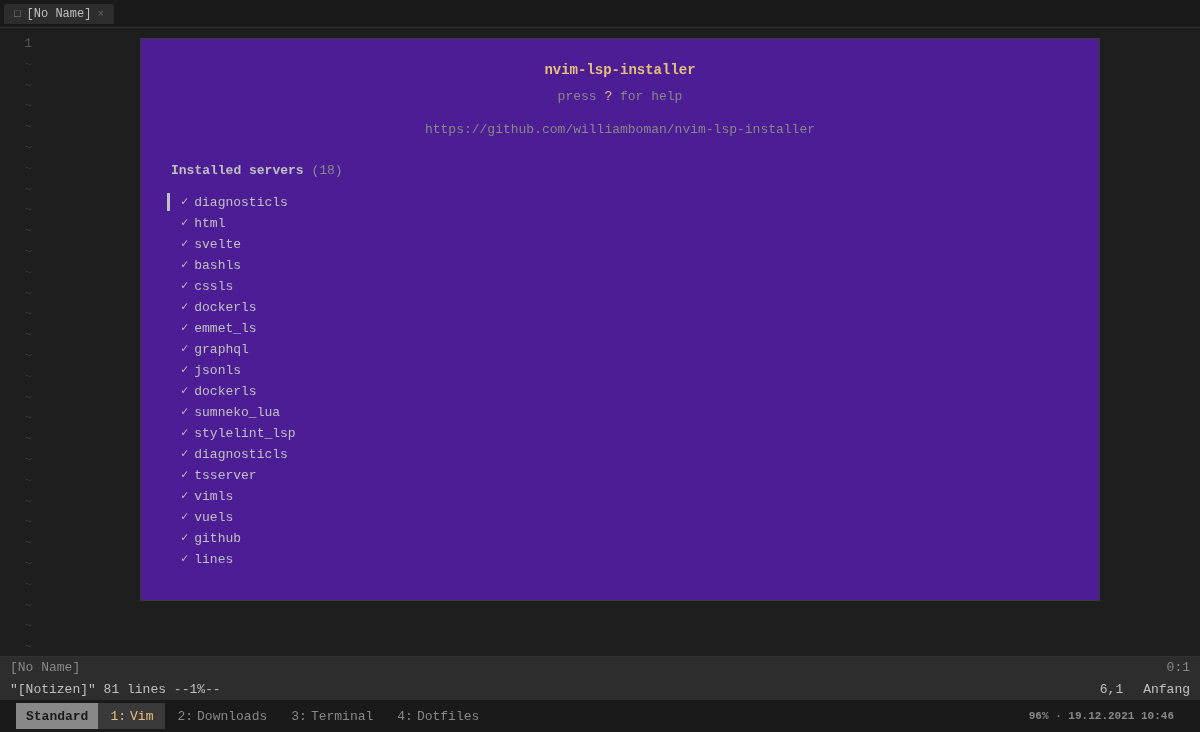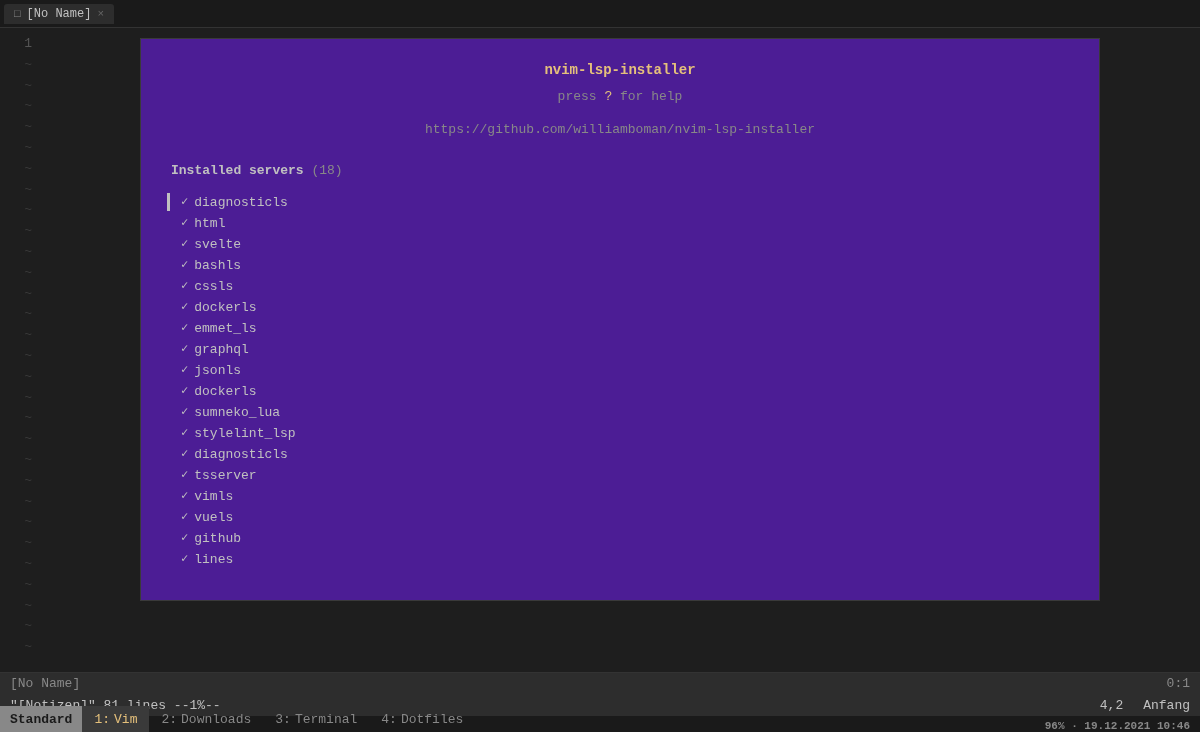--- a/index.html
+++ b/index.html
@@ -203,22 +203,22 @@
       display: flex;
       align-items: center;
       gap: 20px;
     }
 
     
     .tab-line {
       background: #1a1a1a;
       height: 16px;
       display: flex;
-      align-items: flex-end;
-      padding: 0;
+      align-items: center;
+      padding: 16px;
     }
 
     .tab-mode {
       background: #888;
       color: #1a1a1a;
       padding: 0 10px;
       height: 26px;
       display: flex;
       align-items: center;
       font-weight: bold;
@@ -401,21 +401,21 @@
 </div>
 
 <div class="status-bar-1">
   <span class="status-left">[No Name]</span>
   <span class="status-right">0:1</span>
 </div>
 
 <div class="status-bar-2">
   <span class="status-left">"[Notizen]" 81 lines --1%--</span>
   <div class="status-right">
-    <span>4,2</span>
+    <span>6,1</span>
     <span>Anfang</span>
   </div>
 </div>
 
 <div class="tab-line">
   <div class="tab-mode">Standard</div>
   <div id="bottom-tabs" style="display:flex;">
   <div class="tab-item active-tab">
         <span class="tab-num">1:</span>
         <span>Vim</span>

